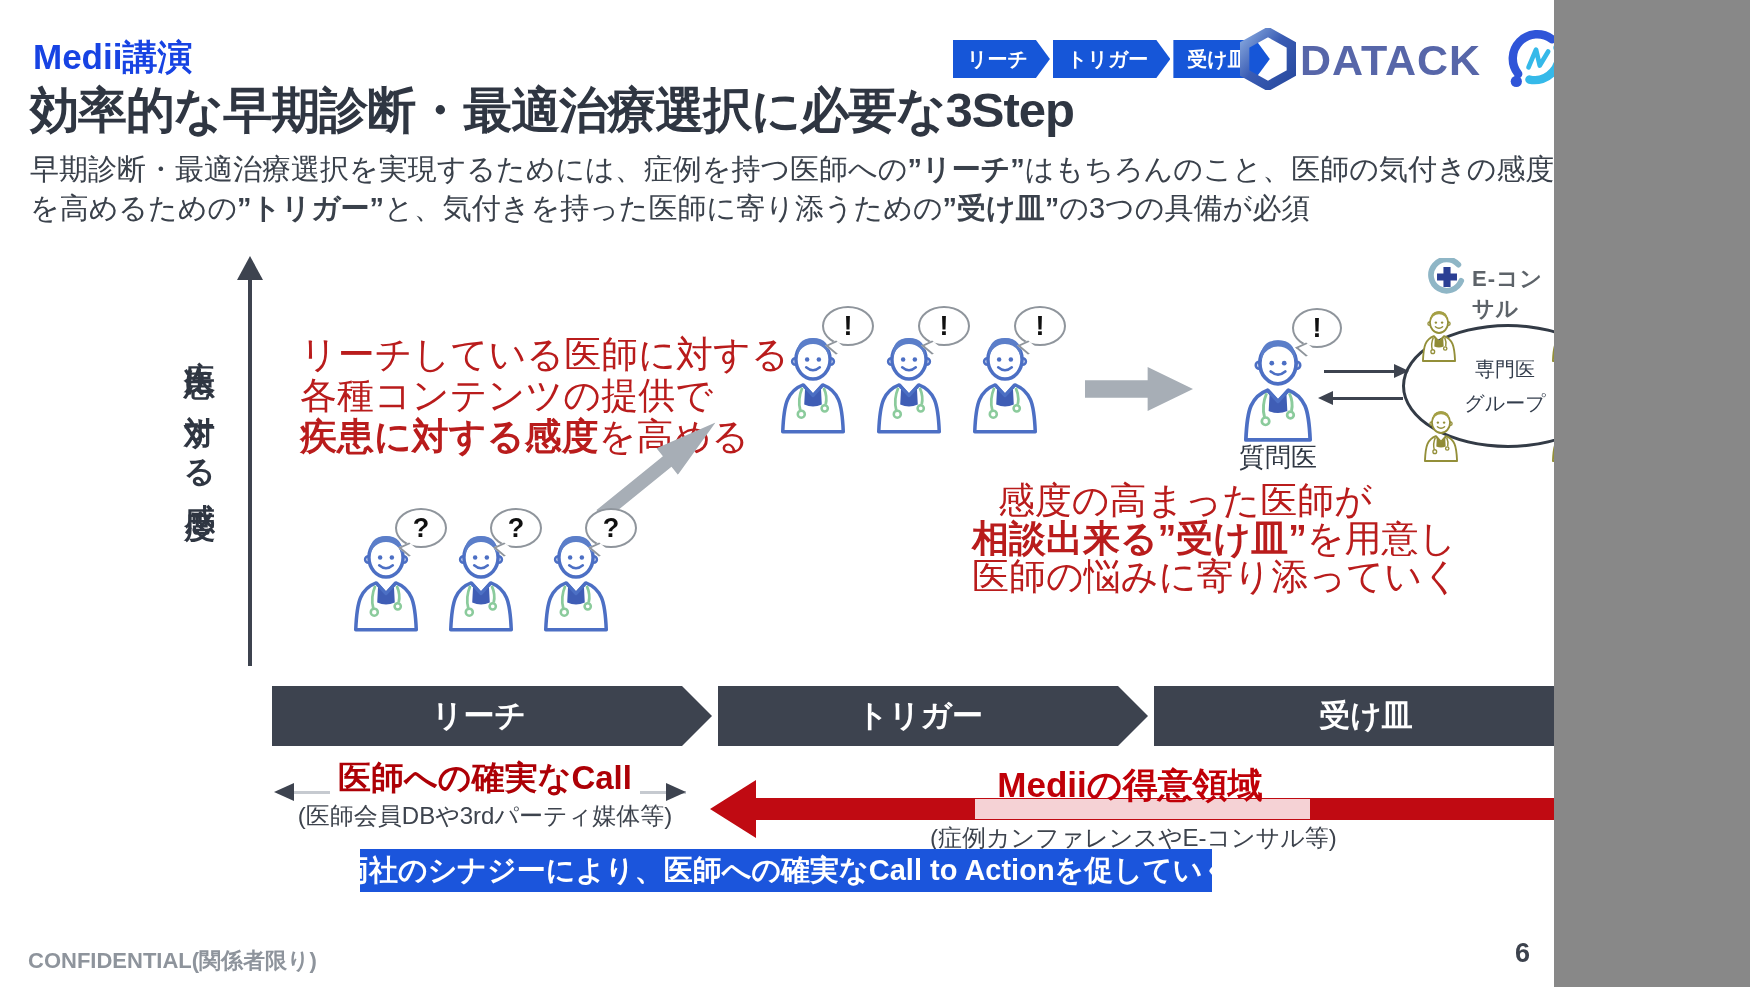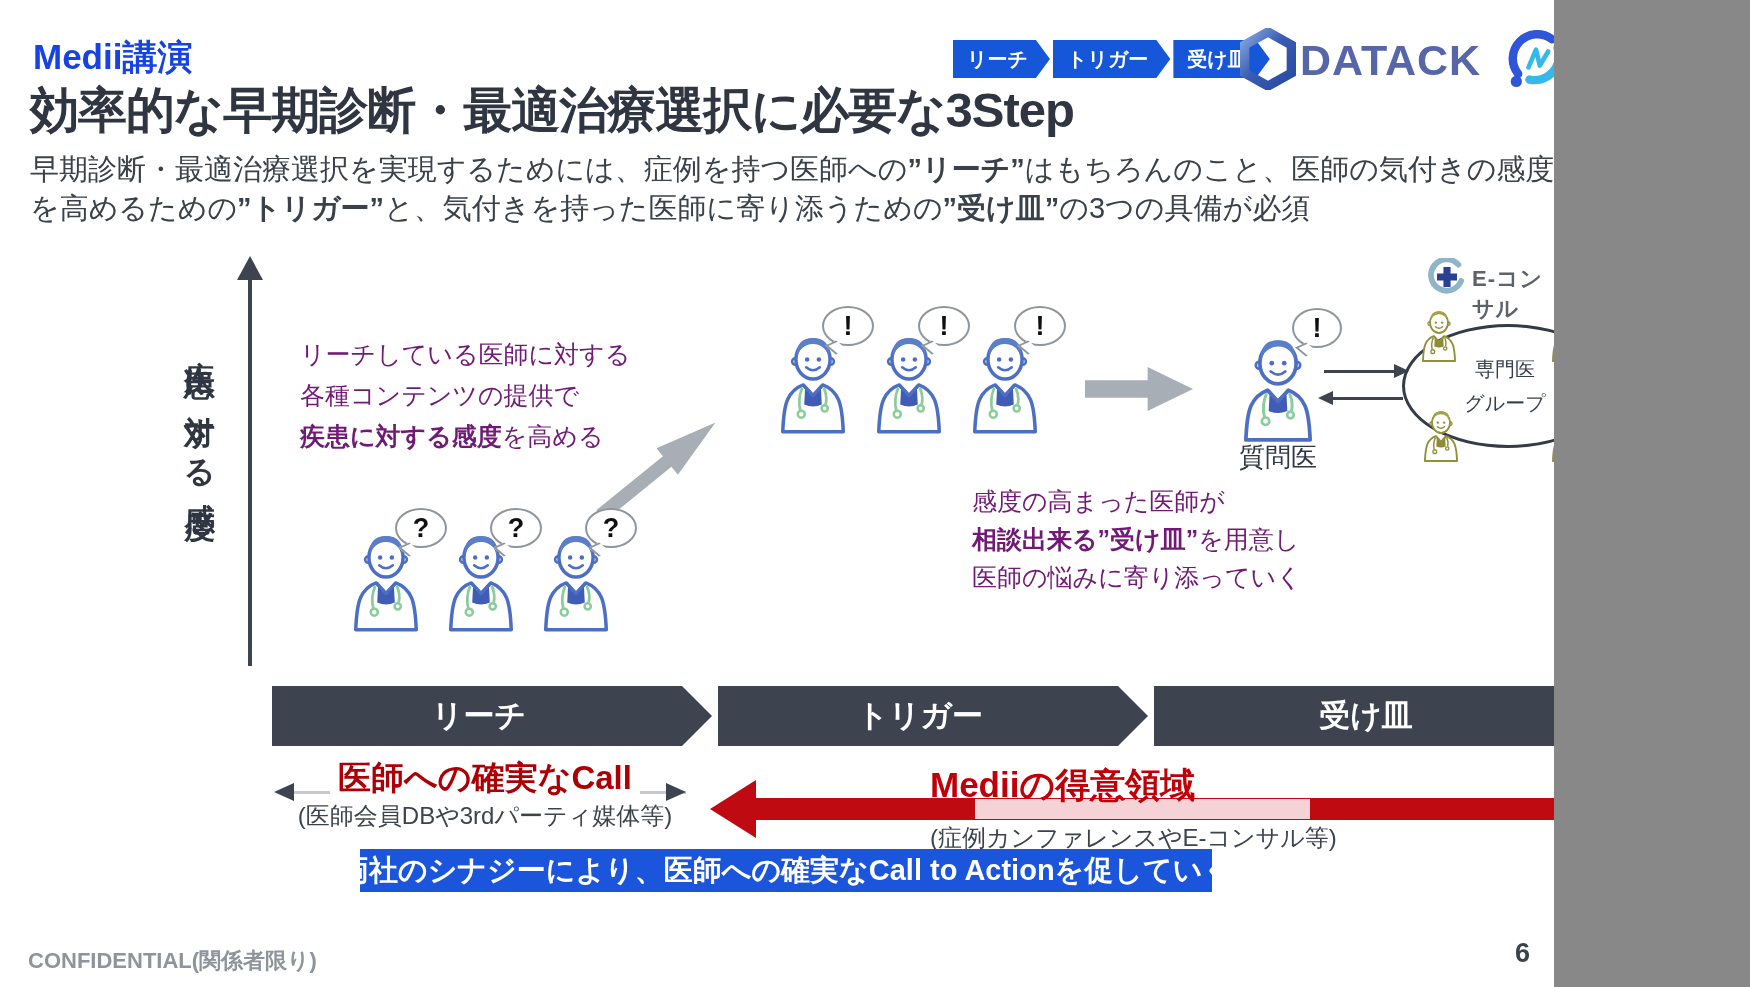--- a/index.html
+++ b/index.html
@@ -15,21 +15,21 @@
   .badge{height:38px;line-height:38px;background:#1656d8;color:#fff;font-size:20px;font-weight:bold;
          padding:0 22px 0 14px;clip-path:polygon(0 0,calc(100% - 14px) 0,100% 50%,calc(100% - 14px) 100%,0 100%);}
   .datack-text{left:1300px;top:36px;font-size:43px;font-weight:bold;color:#5766a9;letter-spacing:1px;}
   .medii-text{left:1576px;top:28px;font-size:47px;font-weight:bold;color:#2b323c;}
   
   .axis-line{left:248px;top:278px;width:4px;height:388px;background:#3d434f;}
   .axis-head{left:237px;top:256px;width:0;height:0;border-left:13px solid transparent;
              border-right:13px solid transparent;border-bottom:24px solid #3d434f;}
   .axis-label{left:178px;top:336px;writing-mode:vertical-rl;text-orientation:upright;
               font-size:31px;font-weight:bold;color:#2f3642;letter-spacing:6px;}
-  .note{font-size:25px;line-height:41px;text-align:left;color:#701a75;white-space:nowrap;}
+  .note{font-size:37px;line-height:41px;text-align:right;color:#b91c1c;white-space:nowrap;}
   .doctor{position:absolute;}
   .doc-blue{--dc-line:#4c6fc4;--dc-hair:#5b7ec9;--dc-shirt:#3f5db5;--dc-steth:#8bcb9c;}
   .doc-olive{--dc-line:#938f39;--dc-hair:#a5a045;--dc-shirt:#8f8b36;--dc-steth:#938f39;}
   .bubble{position:absolute;width:48px;height:36px;background:#fff;border:2.5px solid #8f959c;border-radius:50%;
           display:flex;align-items:center;justify-content:center;font-size:27px;font-weight:bold;color:#101010;z-index:6;}
   .bubble::after{content:"";position:absolute;left:5px;bottom:-9px;width:12px;height:9px;background:#fff;
           border-left:2.5px solid #8f959c;border-bottom:2.5px solid #8f959c;transform:rotate(40deg) skewX(-25deg);}
   .garrow{background:#a7aeb6;clip-path:polygon(0 30%,58% 30%,58% 0,100% 50%,58% 100%,58% 70%,0 70%);}
   .thinline{background:#3d434f;height:3px;}
   .tri-r{width:0;height:0;border-top:7px solid transparent;border-bottom:7px solid transparent;border-left:15px solid #3d434f;}
@@ -44,21 +44,21 @@
         clip-path:polygon(0 0,calc(100% - 30px) 0,100% 50%,calc(100% - 30px) 100%,0 100%);}
   
   .grayline{left:294px;top:791px;width:392px;height:3px;background:#c6cad0;}
   .dom-title-l{left:282px;top:756px;width:406px;text-align:center;font-size:33px;font-weight:bold;color:#ad0006;z-index:3;}
   .dom-title-l span{background:#fff;padding:0 8px;}
   .dom-sub{font-size:24px;color:#3d434d;text-align:center;white-space:nowrap;}
   .redarrow{left:710px;top:780px;width:914px;height:58px;background:#c00a12;
         clip-path:polygon(0% 50%,46px 0%,46px 31%,calc(100% - 46px) 31%,calc(100% - 46px) 0%,100% 50%,
                           calc(100% - 46px) 100%,calc(100% - 46px) 69%,46px 69%,46px 100%);}
   .pinkband{left:975px;top:799px;width:335px;height:20px;background:#f5d2d5;}
-  .dom-title-r{left:930px;top:762px;width:400px;font-size:35px;font-weight:bold;color:#c00008;z-index:3;}
+  .dom-title-r{left:930px;top:762px;width:400px;text-align:center;font-size:35px;font-weight:bold;color:#c00008;z-index:3;}
   .synergy{left:360px;top:849px;width:852px;height:43px;background:#1b55dc;color:#fff;font-size:29px;
            font-weight:bold;display:flex;align-items:center;justify-content:center;white-space:nowrap;}
   .conf{left:28px;top:946px;font-size:22px;font-weight:bold;color:#8e949c;}
   .pageno{left:1480px;top:938px;width:50px;text-align:right;font-size:27px;font-weight:bold;color:#3c424d;}
 </style>
 </head>
 <body>
 
 <svg width="0" height="0" style="position:absolute">
   <defs>

